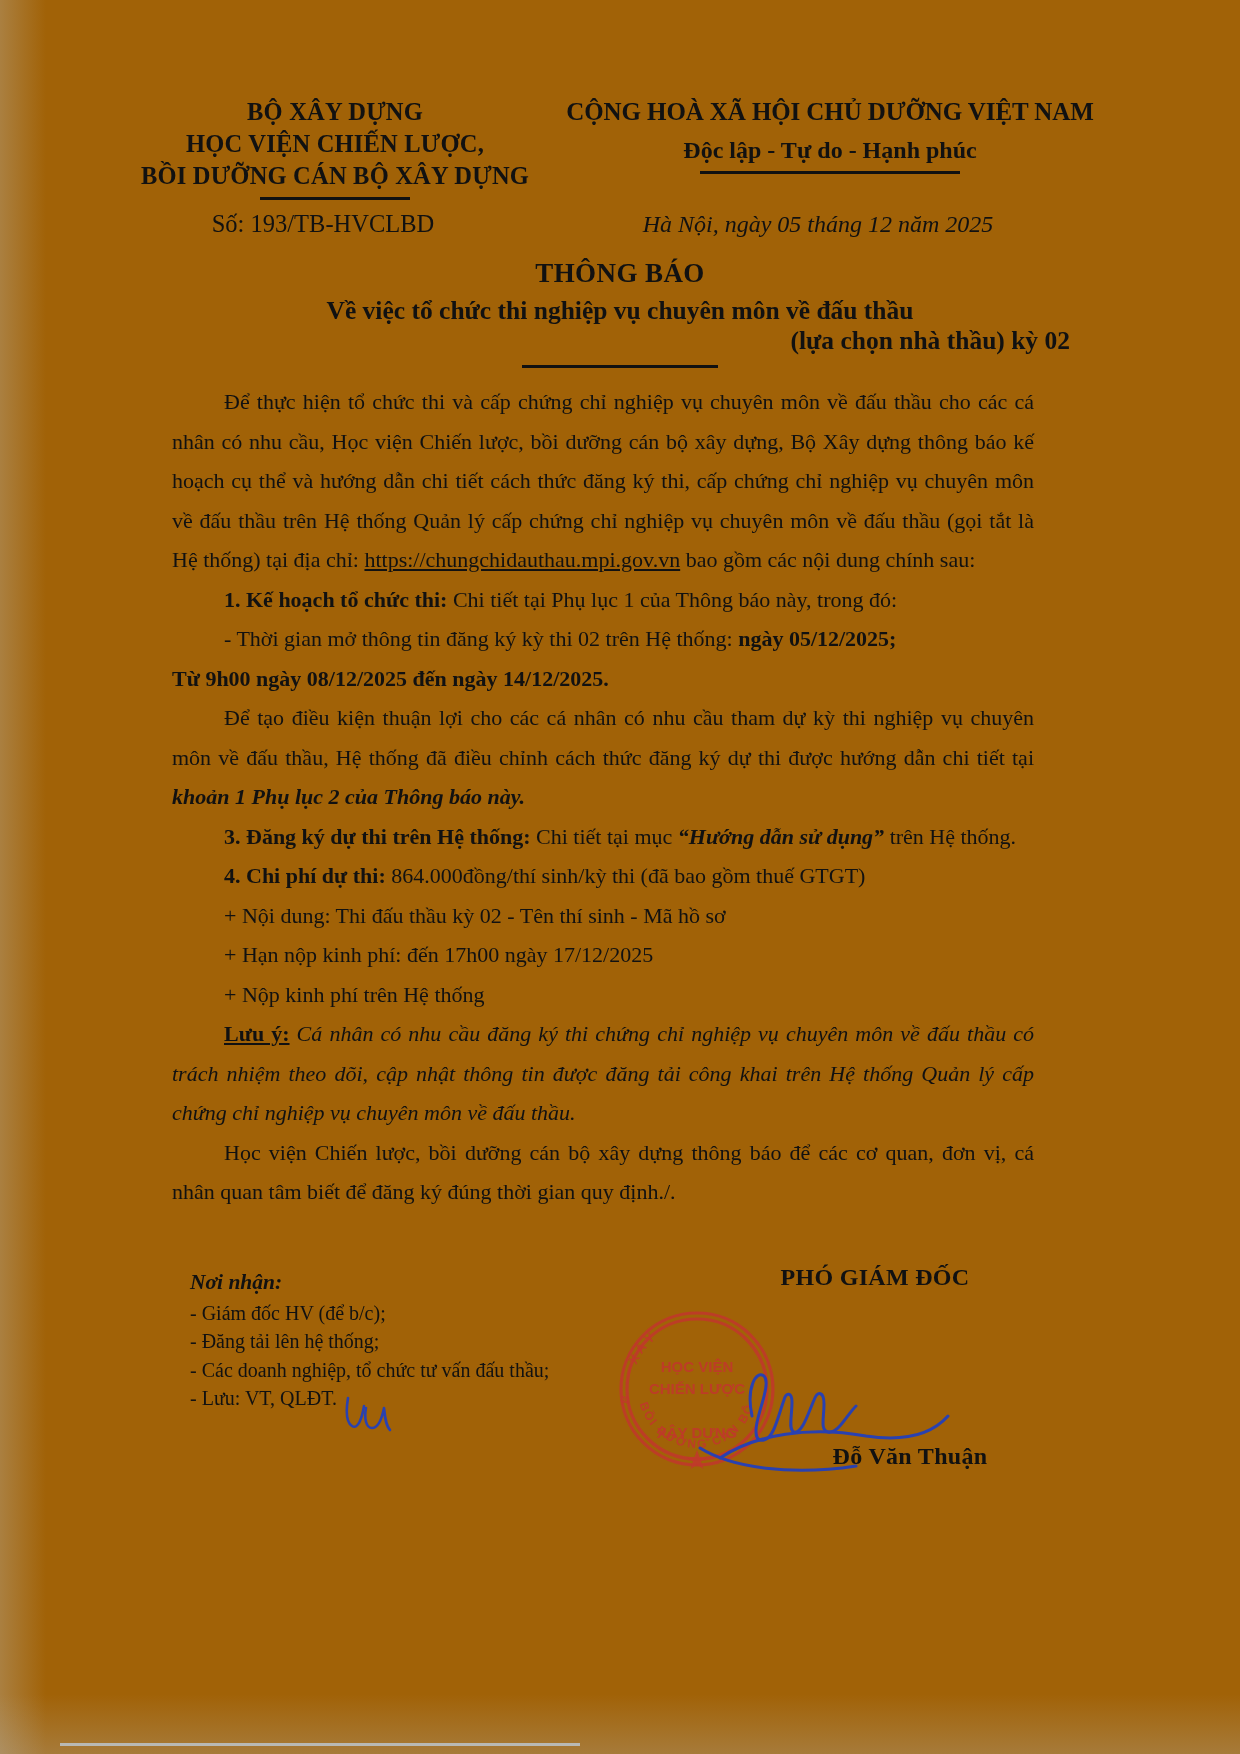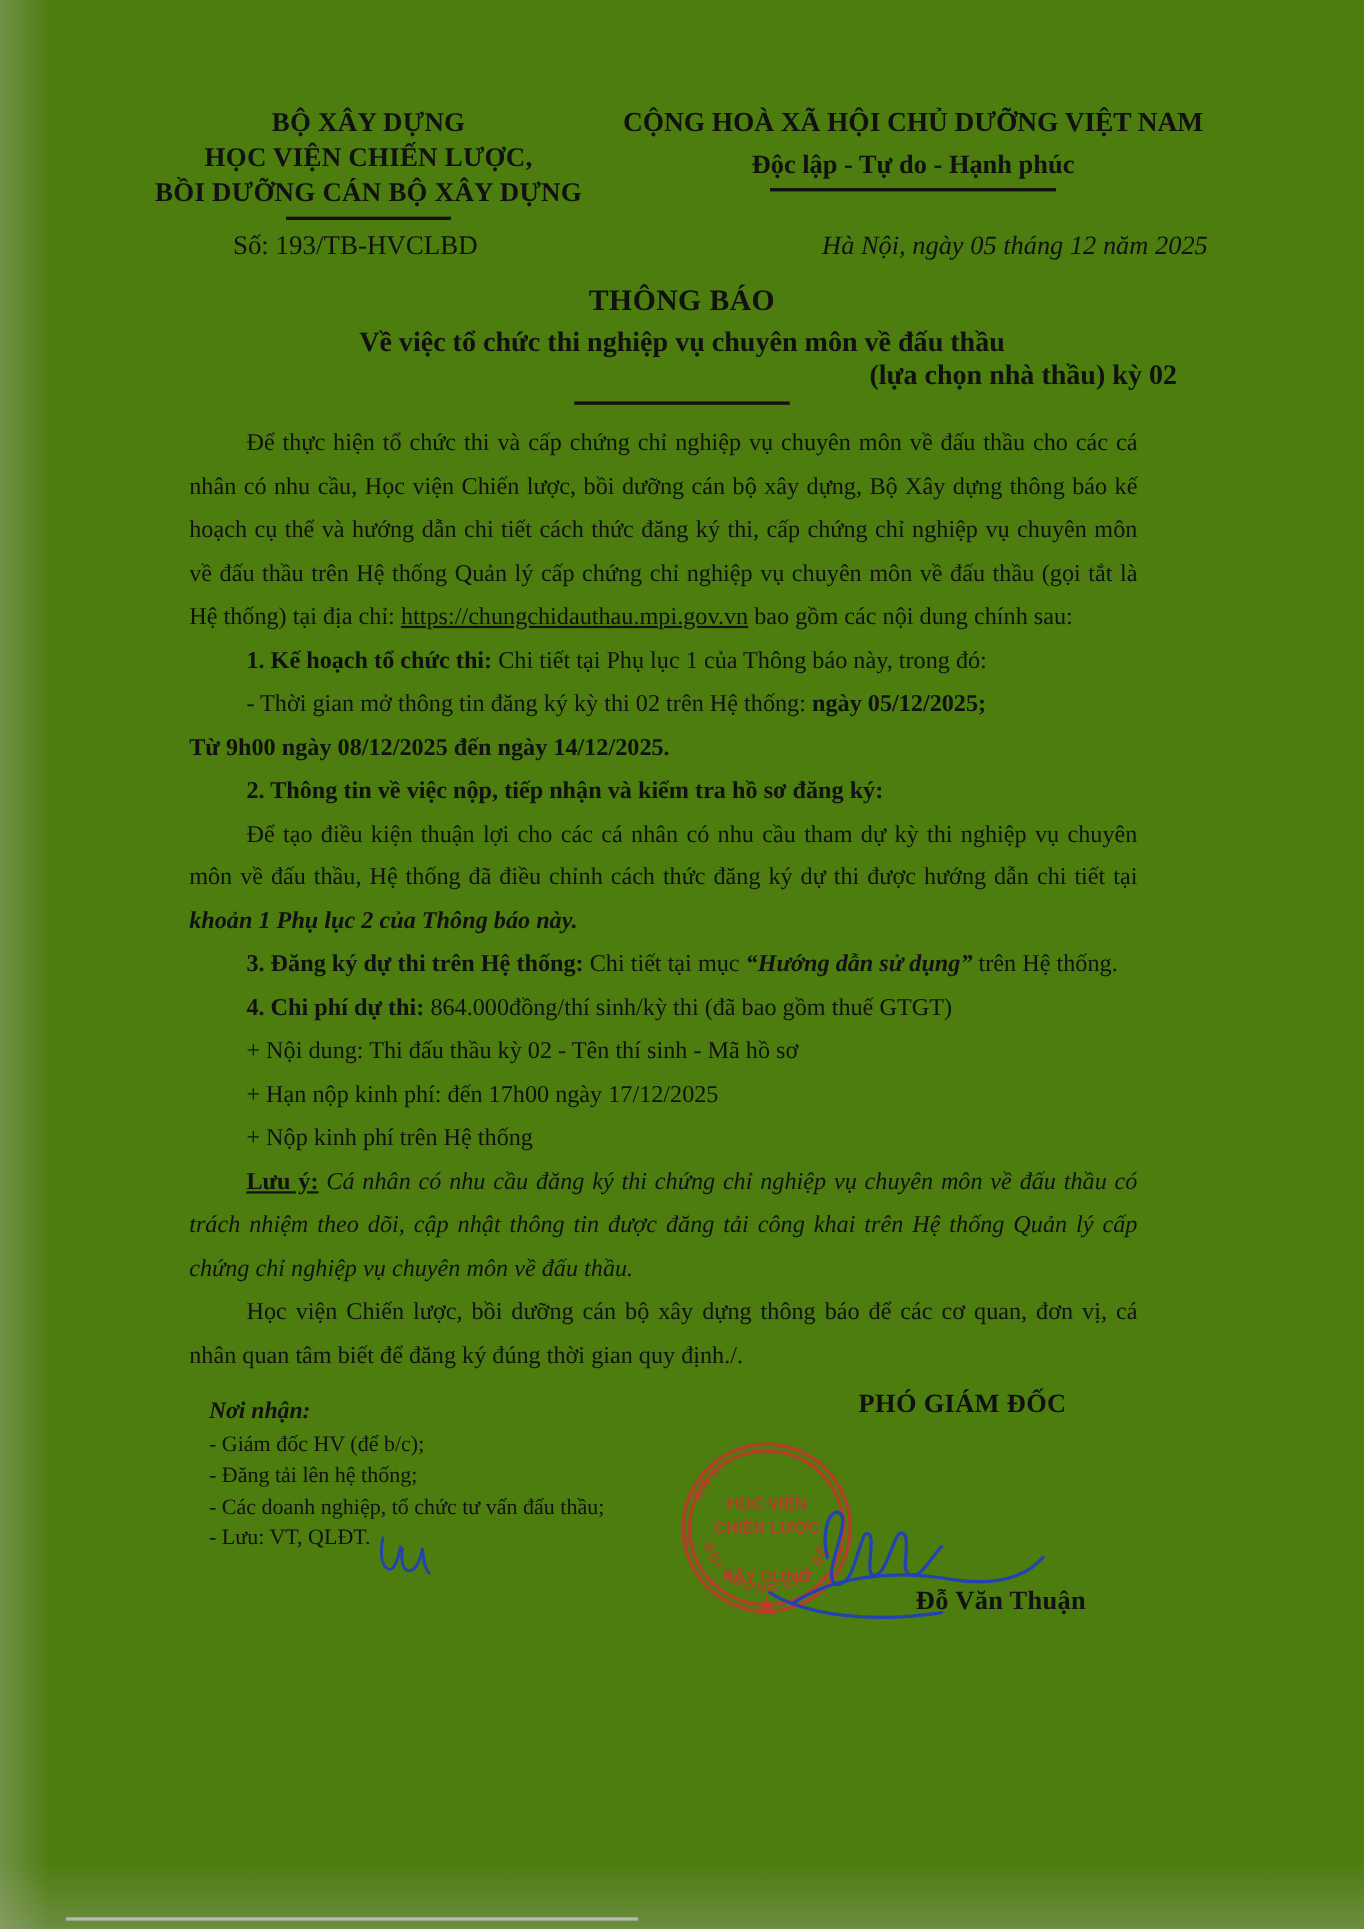--- a/index.html
+++ b/index.html
@@ -5,21 +5,21 @@
   html, body {
     margin: 0;
     padding: 0;
     background: #f0f0f0;
   }
   .page {
     position: relative;
     width: 1240px;
     height: 1754px;
     margin: 0 auto;
-    background: #4d7c0f;
+    background: #a16207;
     overflow: hidden;
     font-family: "Liberation Serif", "DejaVu Serif", serif;
     color: #111;
   }
   
   .scan-shade-left {
     position: absolute; left: 0; top: 0; width: 46px; height: 1754px;
     background: linear-gradient(to right, rgba(190,190,185,0.32), rgba(255,255,255,0));
     pointer-events: none;
   }
@@ -89,21 +89,21 @@
     display: flex;
     align-items: baseline;
   }
   .docnum {
     width: 430px;
     text-align: center;
     font-size: 24.5px;
   }
   .docdate {
     width: 560px;
-    text-align: right;
+    text-align: center;
     font-size: 24px;
     font-style: italic;
   }
 
   
   .titleblock {
     position: absolute;
     top: 258px;
     left: 170px;
     width: 900px;
@@ -271,21 +271,20 @@
     <div class="body">
 
       <p class="indent"><span>Để thực hiện tổ chức thi và cấp chứng chỉ nghiệp vụ chuyên môn về đấu thầu cho các cá nhân có nhu cầu, Học viện Chiến lược, bồi dưỡng cán bộ xây dựng, Bộ Xây dựng thông báo kế hoạch cụ thể và hướng dẫn chi tiết cách thức đăng ký thi, cấp chứng chỉ nghiệp vụ chuyên môn về đấu thầu trên Hệ thống Quản lý cấp chứng chỉ nghiệp vụ chuyên môn về đấu thầu (gọi tắt là Hệ thống) tại địa chỉ: </span><span class="ul-link">https://chungchidauthau.mpi.gov.vn</span><span> bao gồm các nội dung chính sau:</span></p>
 
       <p class="indent"><span class="b">1. Kế hoạch tổ chức thi:</span><span> Chi tiết tại Phụ lục 1 của Thông báo này, trong đó:</span></p>
 
       <p class="indent"><span>- Thời gian mở thông tin đăng ký kỳ thi 02 trên Hệ thống: </span><span class="b">ngày 05/12/2025;</span></p>
 
       <p><span class="b">Từ 9h00 ngày 08/12/2025 đến ngày 14/12/2025.</span></p>
 
-      <p class="indent"><span class="b">2. Thông tin về việc nộp, tiếp nhận và kiểm tra hồ sơ đăng ký:</span></p>
 
       <p class="indent"><span>Để tạo điều kiện thuận lợi cho các cá nhân có nhu cầu tham dự kỳ thi nghiệp vụ chuyên môn về đấu thầu, Hệ thống đã điều chỉnh cách thức đăng ký dự thi được hướng dẫn chi tiết tại </span><span class="bi">khoản 1 Phụ lục 2 của Thông báo này.</span></p>
 
       <p class="indent"><span class="b">3. Đăng ký dự thi trên Hệ thống:</span><span> Chi tiết tại mục </span><span class="bi">“Hướng dẫn sử dụng”</span><span> trên Hệ thống.</span></p>
 
       <p class="indent"><span class="b">4. Chi phí dự thi:</span><span> 864.000đồng/thí sinh/kỳ thi (đã bao gồm thuế GTGT)</span></p>
 
       <p class="indent">+ Nội dung: Thi đấu thầu kỳ 02 - Tên thí sinh - Mã hồ sơ</p>
       <p class="indent">+ Hạn nộp kinh phí: đến 17h00 ngày 17/12/2025</p>
       <p class="indent">+ Nộp kinh phí trên Hệ thống</p>

